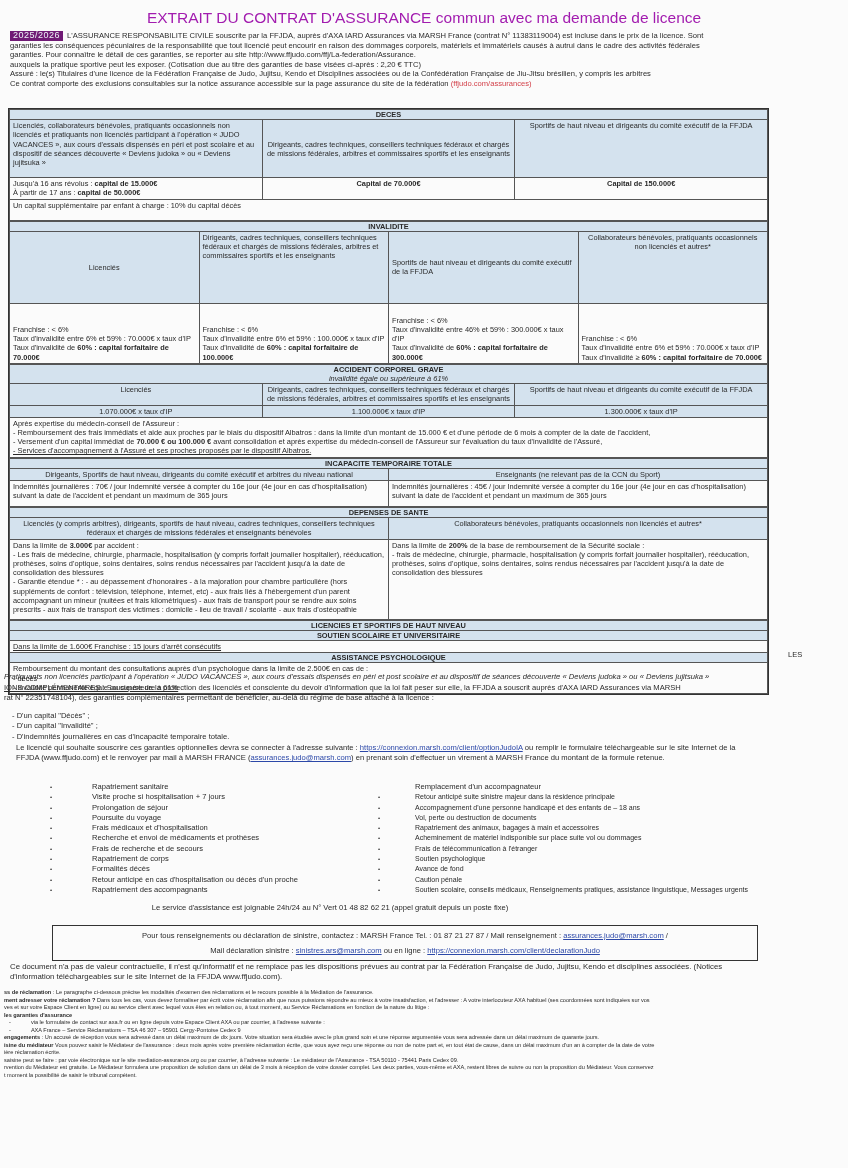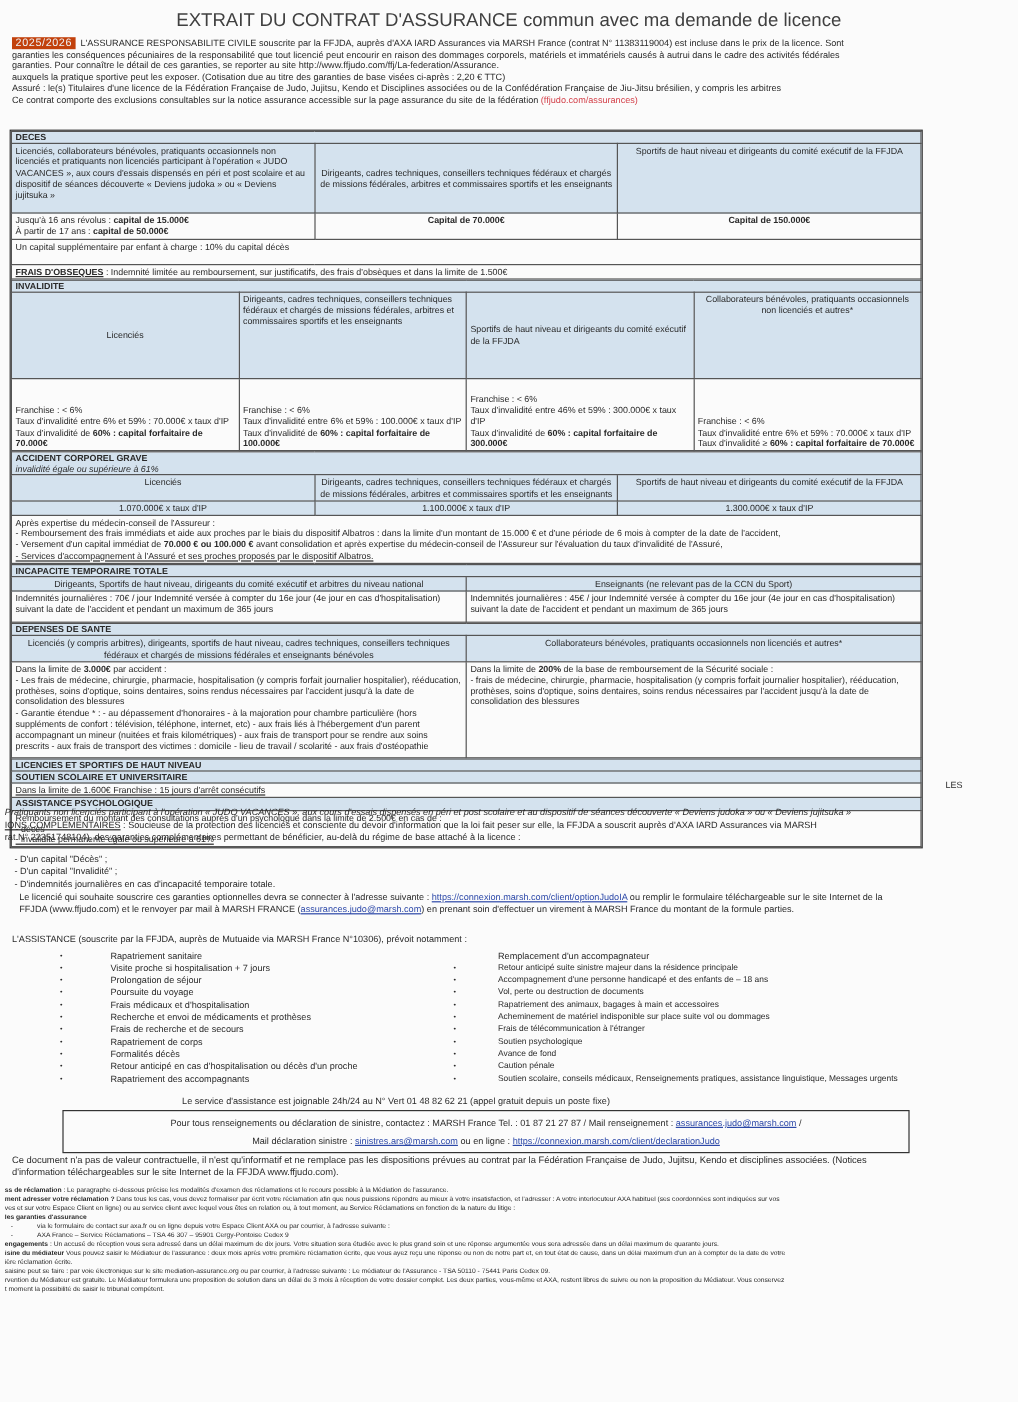--- a/index.html
+++ b/index.html
@@ -1,27 +1,27 @@
 <!DOCTYPE html>
 <html><head>
 <meta charset="utf-8">
 <style>
   html, body { margin:0; padding:0; background:#fbfbfb; }
   body { width:848px; height:1168px; position:relative; overflow:hidden;
     font-family:"Liberation Sans", sans-serif; color:#2a2a2a; font-size:7.6px; line-height:9.6px; }
-  .title { position:absolute; left:0; width:848px; top:9px; text-align:center; font-size:15.5px; line-height:18px; color:#404040; }
+  .title { position:absolute; left:0; width:848px; top:9px; text-align:center; font-size:15.5px; line-height:18px; color:#a21caf; }
   .intro { position:absolute; left:10px; top:31px; width:820px; }
   .intro p { margin:0; }
-  .year-badge { display:inline-block; background:#c2410c; color:#eef3f7; padding:0 3px; margin-right:4px; font-size:9px; letter-spacing:0.5px; }
+  .year-badge { display:inline-block; background:#701a75; color:#eef3f7; padding:0 3px; margin-right:4px; font-size:9px; letter-spacing:0.5px; }
   .red { color:#d3414a; }
   .link { color:#2c48a8; text-decoration:underline; }
   table { border-collapse:collapse; width:100%; table-layout:fixed; }
   td { border:1px solid #555; padding:1px 3px; vertical-align:top; font-size:7.4px; line-height:9.2px; }
   .blue { background:#d4e2ee; }
-  .hdr td { font-weight:bold; background:#d4e2ee; padding:0 3px; }
+  .hdr td { text-align:center; font-weight:bold; background:#d4e2ee; padding:0 3px; }
   .hdr .sub { font-weight:normal; font-style:italic; display:block; }
   .c { text-align:center; }
   .vc { vertical-align:middle; }
   .main-table { position:absolute; left:8px; top:108px; width:759px; border:1.5px solid #333; }
   .les { position:absolute; left:776px; top:650px; font-size:7.5px;padding-left:12px; }
   .after { position:absolute; left:4px; top:672px; width:800px; }
   .after p { margin:0 0 1px 0; }
   .opt-list { margin:8px 0 0 8px; }
   .assist { position:absolute; left:10px; top:778px; width:820px; }
   .cols { display:flex; margin-top:4px; }
@@ -71,23 +71,20 @@
       <td class="c">Sportifs de haut niveau et dirigeants du comité exécutif de la FFJDA</td>
     </tr>
     <tr>
       <td><span>Jusqu'à 16 ans révolus : </span><b>capital de 15.000€</b><br><span>À partir de 17 ans : </span><b>capital de 50.000€</b></td>
       <td class="c"><b>Capital de 70.000€</b></td>
       <td class="c"><b>Capital de 150.000€</b></td>
     </tr>
     <tr>
           <td colspan="3" style="height:18px">Un capital supplémentaire par enfant à charge : 10% du capital décès</td>
         </tr>
-    <tr>
-          <td colspan="3"><b style="text-decoration:underline">FRAIS D'OBSEQUES</b><span> : Indemnité limitée au remboursement, sur justificatifs, des frais d'obsèques et dans la limite de 1.500€</span></td>
-        </tr>
   </tbody>
     </table>
 
   <table>
     <tbody>
         <tr class="hdr">
           <td colspan="4">INVALIDITE</td>
         </tr>
     <tr class="blue" style="height:72px">
       <td class="c vc">Licenciés</td>
@@ -187,26 +184,25 @@
 
 <div class="after">
   <p style="font-style:italic">Pratiquants non licenciés participant à l'opération « JUDO VACANCES », aux cours d'essais dispensés en péri et post scolaire et au dispositif de séances découverte « Deviens judoka » ou « Deviens jujitsuka »</p>
   <p><span style="text-decoration:underline">IONS COMPLÉMENTAIRES</span><span> : Soucieuse de la protection des licenciés et consciente du devoir d'information que la loi fait peser sur elle, la FFJDA a souscrit auprès d'AXA IARD Assurances via MARSH</span></p>
   <p>rat N° 22351748104), des garanties complémentaires permettant de bénéficier, au-delà du régime de base attaché à la licence :</p>
   <div class="opt-list">
     <p>- D'un capital "Décès" ;</p>
     <p>- D'un capital "Invalidité" ;</p>
     <p>- D'indemnités journalières en cas d'incapacité temporaire totale.</p>
     <p style="margin-left:4px"><span>Le licencié qui souhaite souscrire ces garanties optionnelles devra se connecter à l'adresse suivante : </span><span class="link">https://connexion.marsh.com/client/optionJudoIA</span><span> ou  remplir le formulaire téléchargeable sur le site Internet de la</span></p>
-    <p style="margin-left:4px"><span>FFJDA (www.ffjudo.com) et le renvoyer par mail à MARSH FRANCE (</span><span class="link">assurances.judo@marsh.com</span><span>) en prenant soin d'effectuer un virement à MARSH France  du montant de la formule parties.</span></p>
+    <p style="margin-left:4px"><span>FFJDA (www.ffjudo.com) et le renvoyer par mail à MARSH FRANCE (</span><span class="link">assurances.judo@marsh.com</span><span>) en prenant soin d'effectuer un virement à MARSH France  du montant de la formule retenue.</span></p>
   </div>
 </div>
 
 <div class="assist">
-  <div>L'ASSISTANCE (souscrite par la FFJDA, auprès de Mutuaide via MARSH France N°10306), prévoit notamment :</div>
   <div class="cols">
     <ul class="col left">
       <li>Rapatriement sanitaire</li>
       <li>Visite proche si hospitalisation + 7 jours</li>
       <li>Prolongation de séjour</li>
       <li>Poursuite du voyage</li>
       <li>Frais médicaux et d'hospitalisation</li>
       <li>Recherche et envoi de médicaments et prothèses</li>
       <li>Frais de recherche et de secours</li>
       <li>Rapatriement de corps</li>

